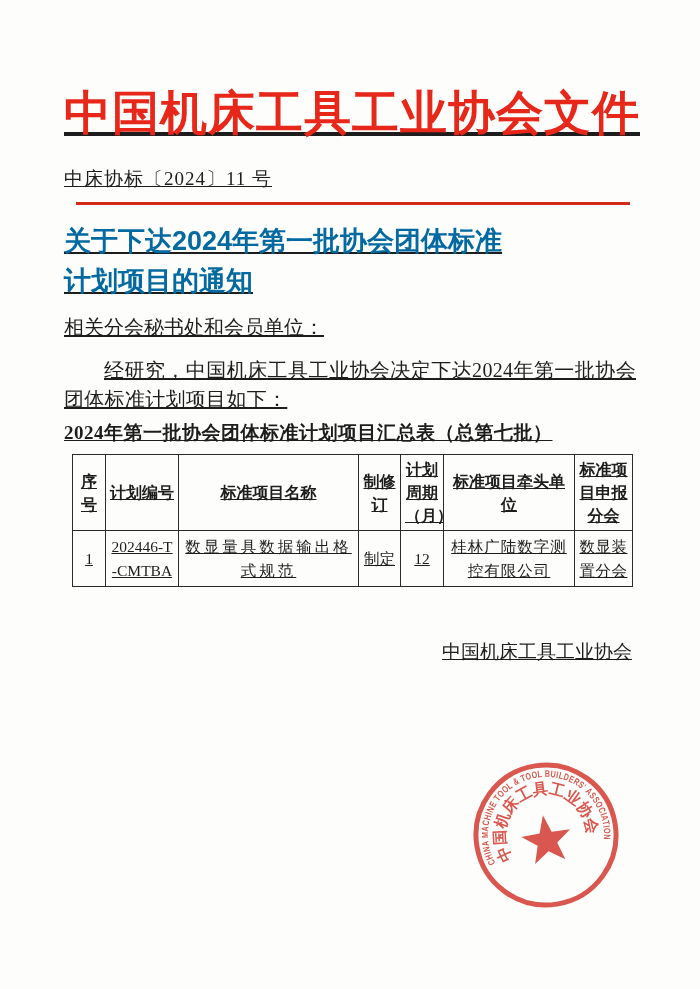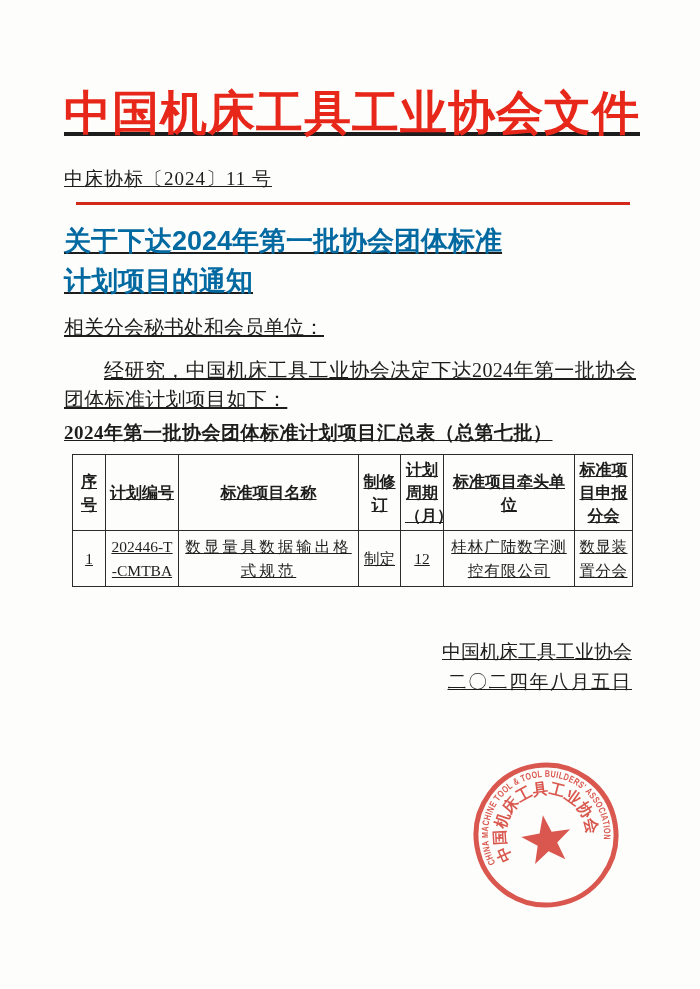--- a/index.html
+++ b/index.html
@@ -174,21 +174,20 @@
         <td>12</td>
         <td class="c-lead">桂林广陆数字测控有限公司</td>
         <td class="c-branch">数显装置分会</td>
       </tr>
     </tbody>
   </table>
 
 
   <div class="signature">
     <div class="sig-org">中国机床工具工业协会</div>
-    <div class="sig-date">二〇二四年八月五日</div>
   </div>
 
   <div class="seal">
     <svg viewBox="-79 -79 158 158" width="158" height="158">
       <circle cx="0" cy="0" r="70" fill="none" stroke="#d84a40" stroke-width="5"></circle>
       <path id="sealEnArc" d="M -54.4 20 A 58 58 0 1 1 54.4 20" fill="none"></path>
       <path id="sealCnArc" d="M -36.8 18 A 41 41 0 1 1 36.8 18" fill="none"></path>
       <text class="en-ring" fill="#d84a40">
         <textPath href="#sealEnArc" startOffset="0" textLength="216" lengthAdjust="spacingAndGlyphs">CHINA MACHINE TOOL &amp; TOOL BUILDERS' ASSOCIATION</textPath>
       </text>

